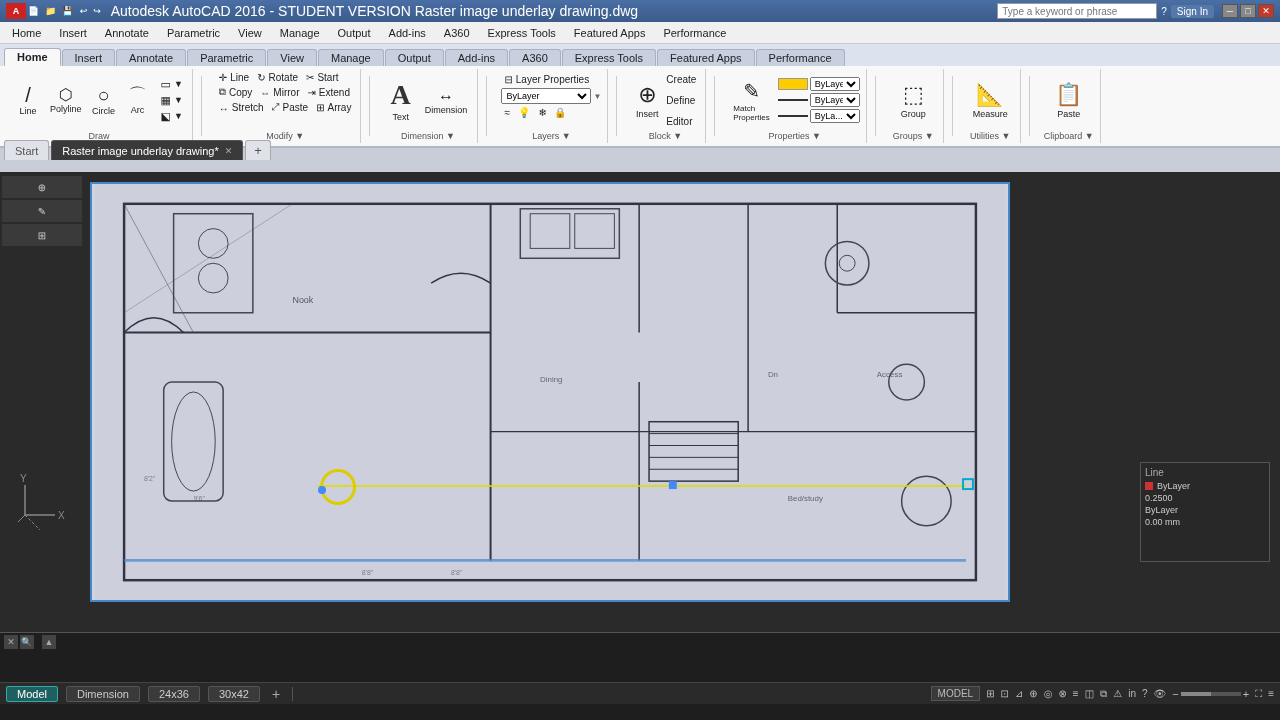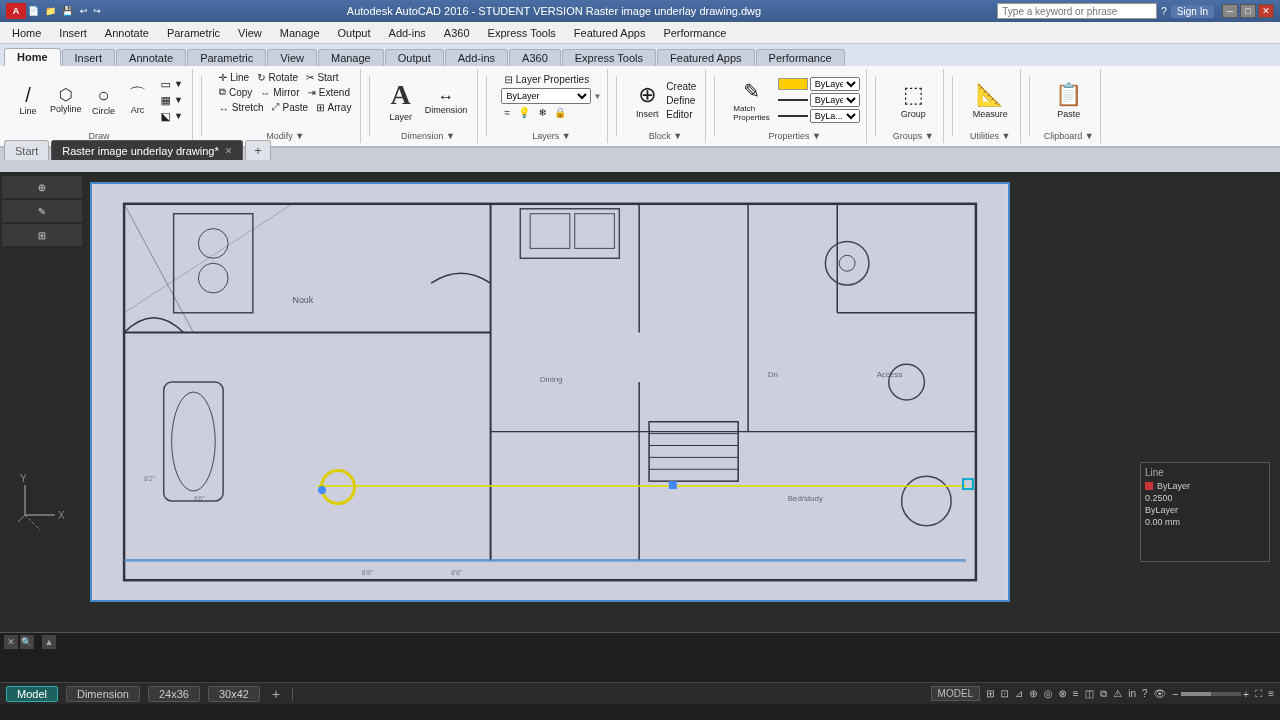--- a/index.html
+++ b/index.html
@@ -4,21 +4,21 @@
   <style>
     * { margin: 0; padding: 0; box-sizing: border-box; }
     body { width: 1280px; height: 720px; overflow: hidden; background: #1e1e1e; font-family: 'Segoe UI', Arial, sans-serif; font-size: 11px; color: #222; }
 
     
     #titlebar {
       width: 100%; height: 22px; background: linear-gradient(to bottom, #4a6fa5, #3a5a8a);
       display: flex; align-items: center; justify-content: space-between;
       padding: 0 6px; color: #fff; font-size: 11px; user-select: none;
     }
-    #titlebar .title { flex: 1; text-align: center; font-size: 11px; }
+    #titlebar .title { flex: 1; text-align: left; font-size: 14px; }
     #titlebar .win-btns { display: flex; gap: 2px; }
     #titlebar .win-btn { width: 16px; height: 14px; background: #888; border: 1px solid #555; display: flex; align-items: center; justify-content: center; font-size: 9px; color: #fff; cursor: pointer; }
     #titlebar .win-btn.close { background: #c0392b; }
 
     
     #menubar {
       width: 100%; height: 22px; background: #f0f0f0;
       display: flex; align-items: center; padding: 0 4px;
       border-bottom: 1px solid #ccc; gap: 2px;
     }
@@ -284,21 +284,21 @@
         </div>
       </div>
       <div class="ribbon-group-label">Modify ▼</div>
     </div>
     <div class="ribbon-sep"></div>
 
     <div class="ribbon-group" style="min-width:100px;">
       <div style="flex:1;display:flex;gap:4px;align-items:center;">
         <div class="ribbon-btn">
           <div style="font-size:28px;font-weight:bold;color:#333;font-family:serif;">A</div>
-          <div class="ribbon-btn-label">Layer</div>
+          <div class="ribbon-btn-label">Text</div>
         </div>
         <div class="ribbon-btn">
           <div style="font-size:16px;">↔</div>
           <div class="ribbon-btn-label">Dimension</div>
         </div>
       </div>
       <div class="ribbon-group-label">Dimension ▼</div>
     </div>
     <div class="ribbon-sep"></div>
 
@@ -334,21 +334,21 @@
       <div class="ribbon-group-label">Layers ▼</div>
     </div>
     <div class="ribbon-sep"></div>
 
     <div class="ribbon-group" style="min-width:60px;">
       <div style="flex:1;display:flex;align-items:center;">
         <div class="ribbon-btn">
           <div style="font-size:22px;">⊕</div>
           <div class="ribbon-btn-label">Insert</div>
         </div>
-        <div style="display:flex;flex-direction:column;gap:1px;">
+        <div style="display:flex;flex-direction:column;gap:8px;">
           <div class="ribbon-small-btn">
               <span>Create</span>
             </div>
           <div class="ribbon-small-btn">
               <span>Define</span>
             </div>
           <div class="ribbon-small-btn">
               <span>Editor</span>
             </div>
         </div>

